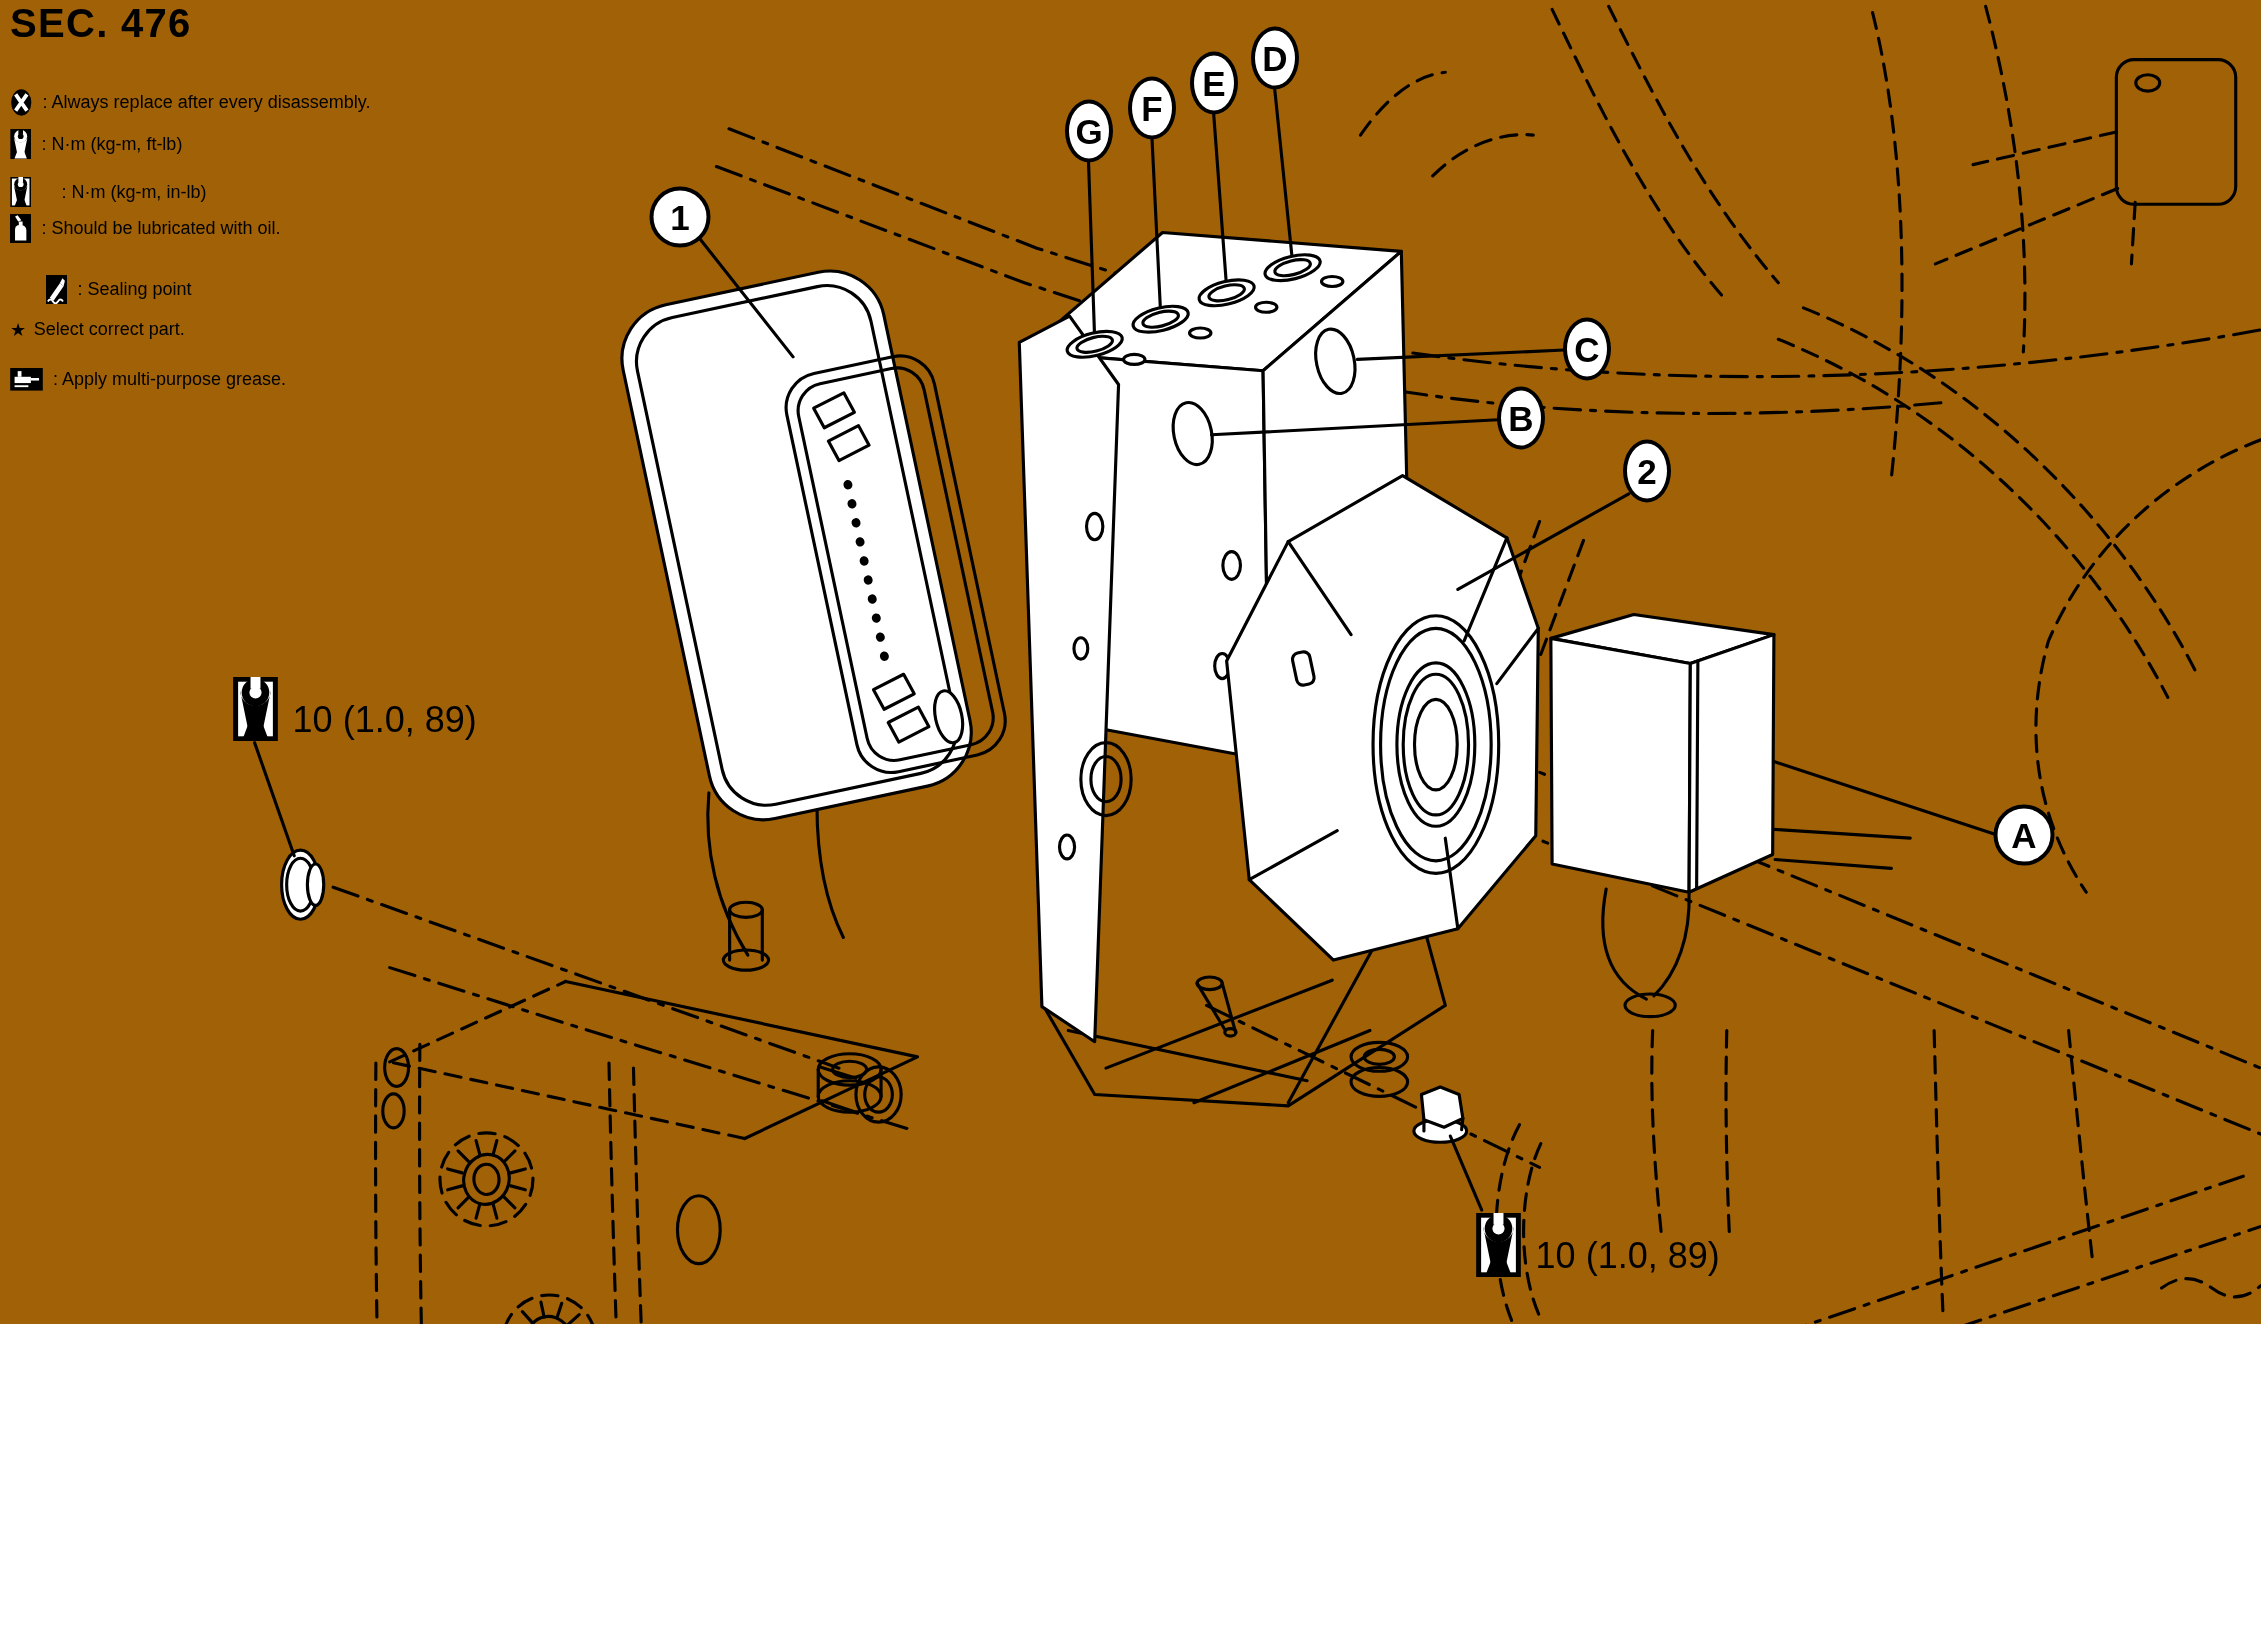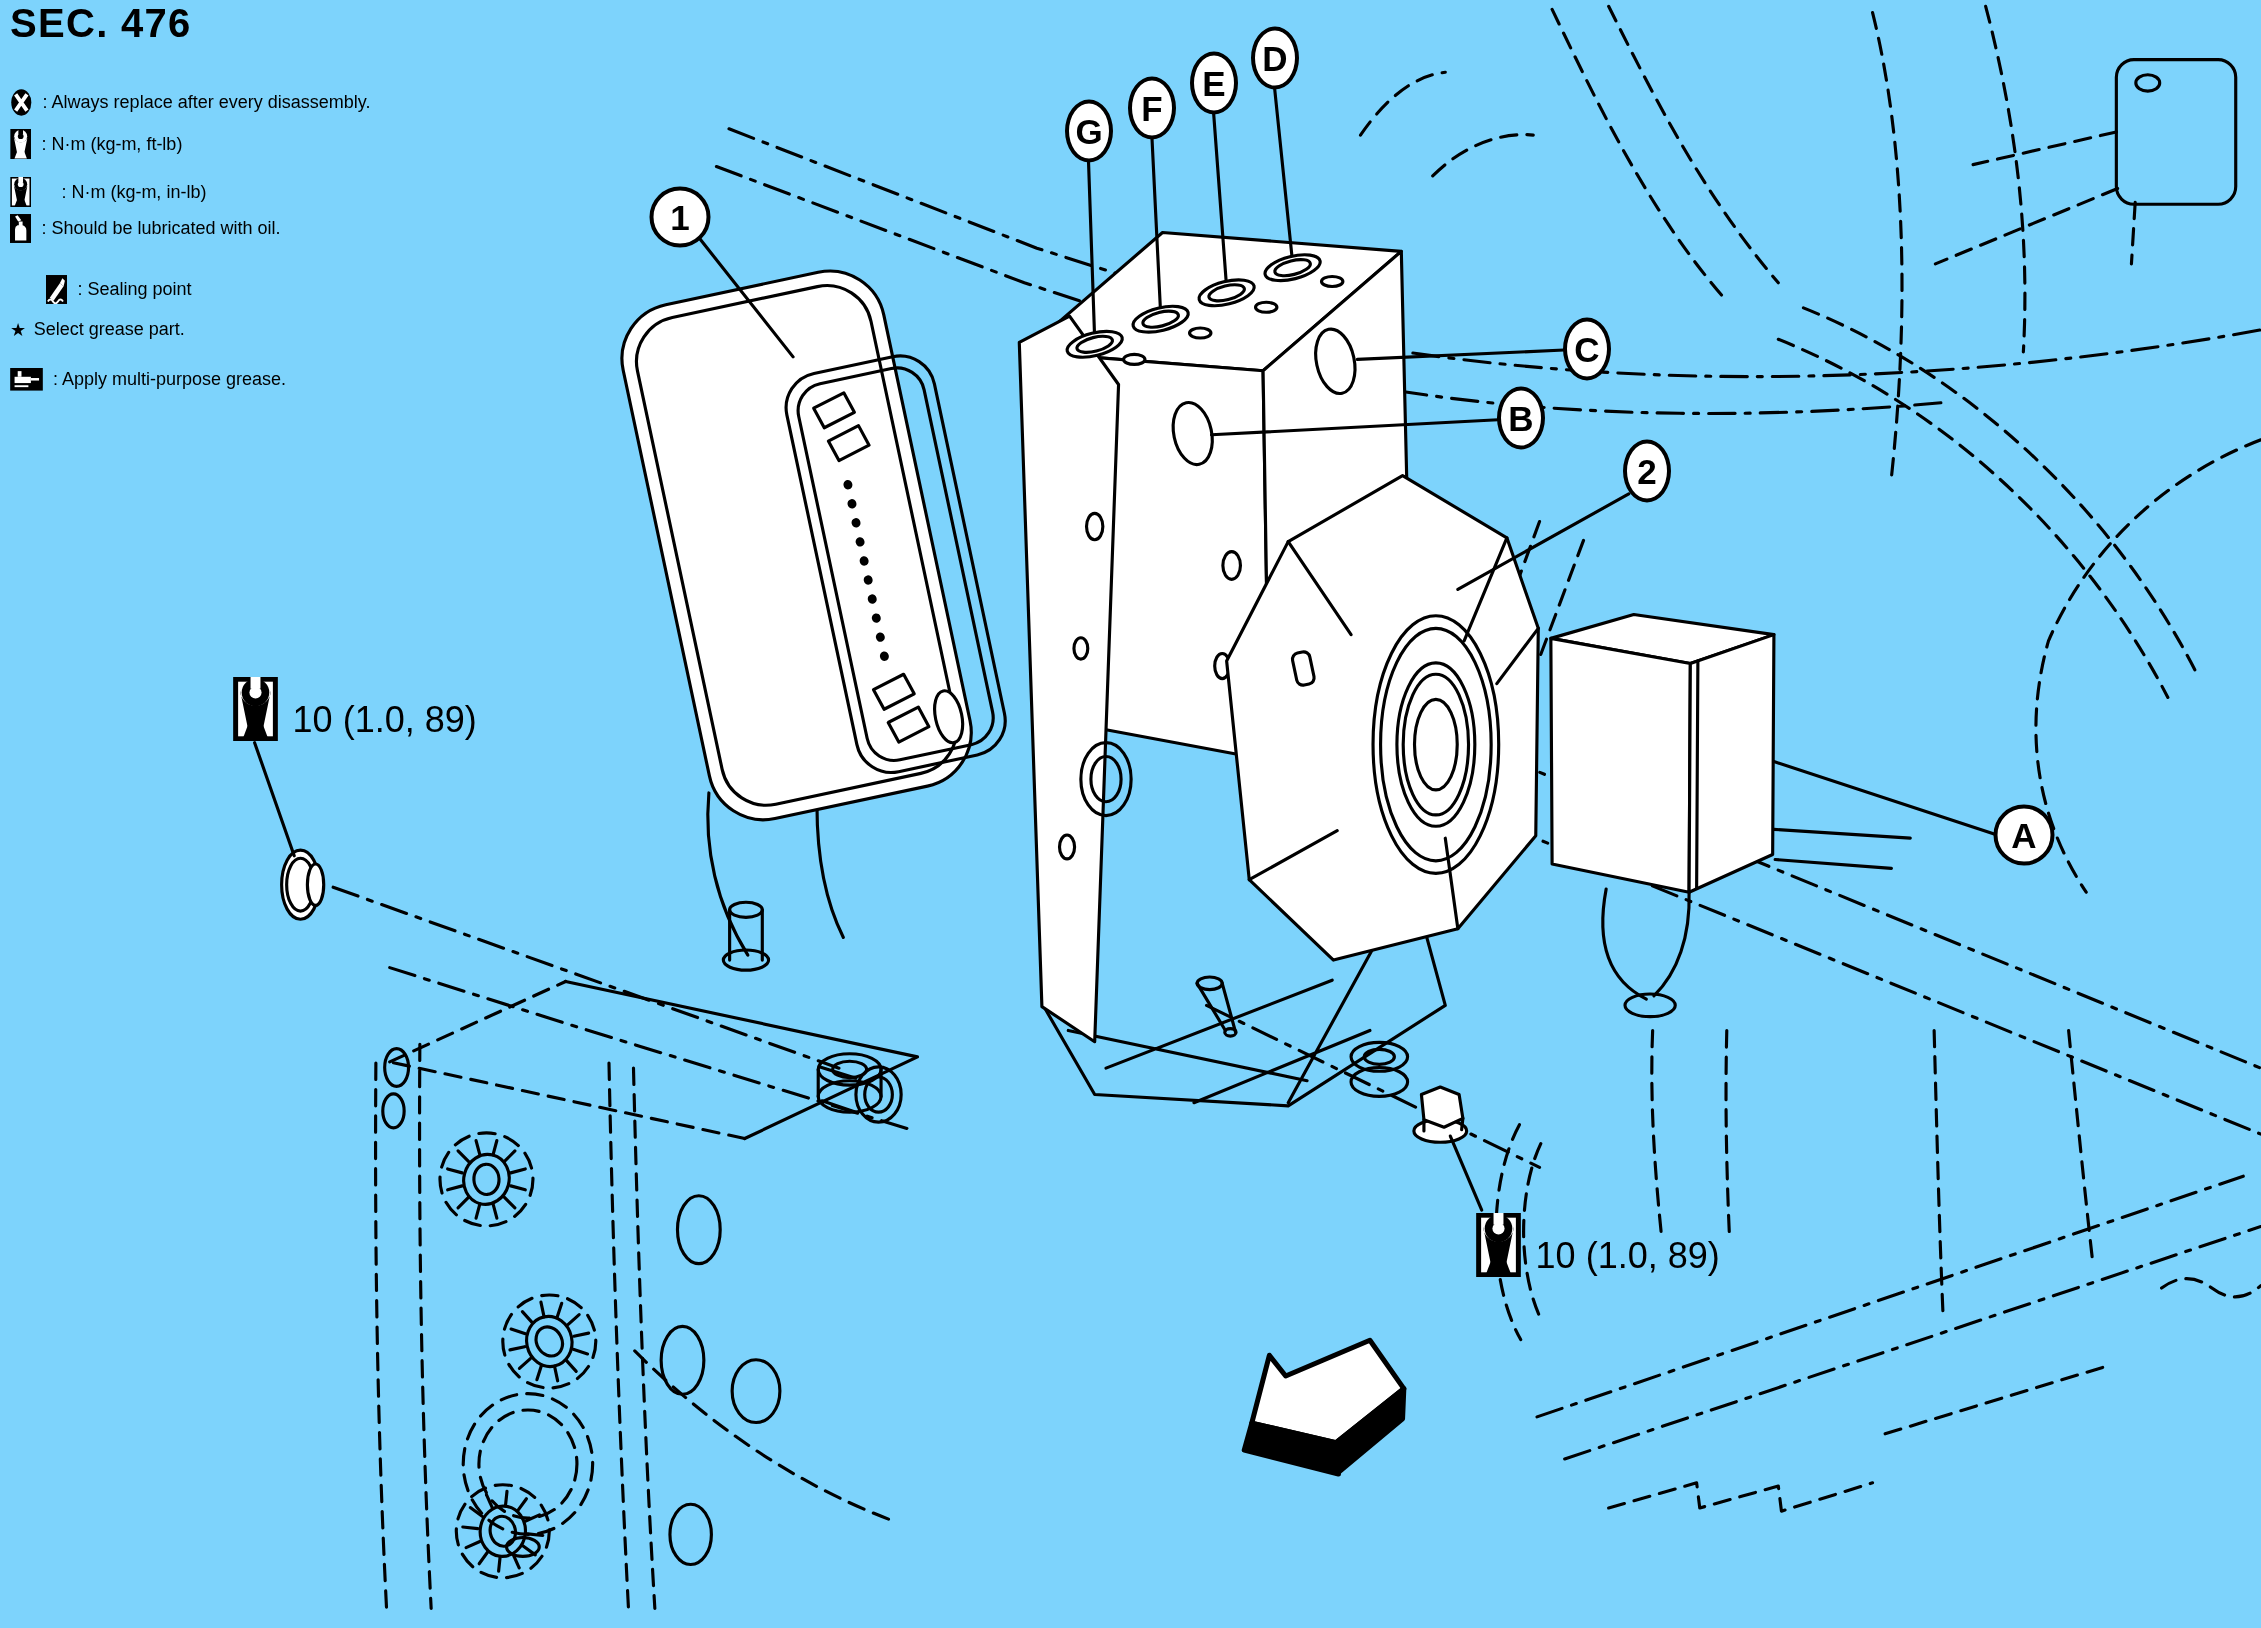--- a/index.html
+++ b/index.html
@@ -1,16 +1,16 @@
 <!DOCTYPE html>
 <html style="font-size:10px"><head>
 <meta charset="utf-8">
 <style>
   html,body{margin:0;padding:0;background:#fff;}
-  .stage{position:relative;width:2261px;height:1628px;background:#7dd3fc;overflow:hidden;
+  .stage{position:relative;width:2261px;height:1324px;background:#a16207;overflow:hidden;
          font-family:"Liberation Sans",sans-serif;color:#000;}
   .art{position:absolute;left:0;top:0;width:2261px;height:1628px;}
   .page-title{position:absolute;left:10px;top:1.3px;font-size:40px;font-weight:bold;letter-spacing:1.3px;margin:0;}
   .legend{position:absolute;left:10px;top:0;width:566px;height:440px;text-align:right;}
   .lg-row{position:absolute;display:flex;align-items:center;gap:10px;}
   .lg-row span{font-size:18px;white-space:nowrap;}
   .lg-star{font-size:28px;line-height:1;margin-right:-2.5px;}
   .torque{position:absolute;display:flex;align-items:flex-end;gap:12.6px;}
   .torque span{font-size:36px;padding-top:8.8px;white-space:nowrap;}
   .callout{position:absolute;display:flex;align-items:center;justify-content:center;
@@ -295,21 +295,21 @@
       <rect x="0" y="0" width="34" height="46" fill="#000"></rect>
       <path d="M6,36 L22,13 L28,18 L12,41 Z" fill="#fff"></path>
       <path d="M22,13 L26,5 L30,9 L28,18 Z" fill="#fff"></path>
       <path d="M3,42 q4,-6 8,0 t8,0 t8,0" stroke="#fff" stroke-width="3" fill="none"></path>
     </svg>
     <span>: Sealing point</span>
   </div>
 
   <div class="lg-row" style="top:319px;">
     <span class="lg-star">★</span>
-    <span>Select grease part.</span>
+    <span>Select correct part.</span>
   </div>
 
   <div class="lg-row" style="top:368px;">
     <svg width="33" height="22.6" viewBox="0 0 52 36">
       <rect x="0" y="0" width="52" height="36" fill="#000"></rect>
       <rect x="7" y="14" width="26" height="10" fill="#fff"></rect>
       <rect x="12" y="5" width="6" height="9" fill="#fff"></rect>
       <rect x="33" y="16" width="13" height="4" fill="#fff"></rect>
       <path d="M7,29 L29,29" stroke="#fff" stroke-width="3"></path>
     </svg>

